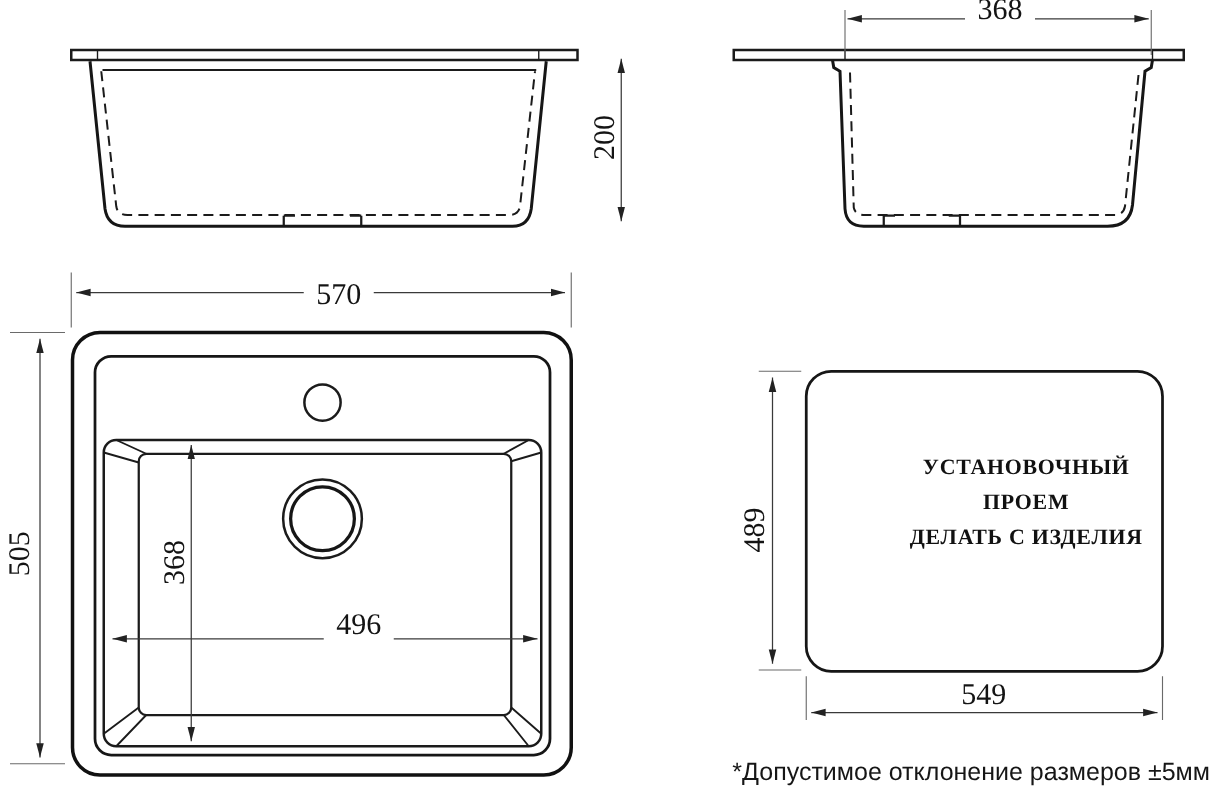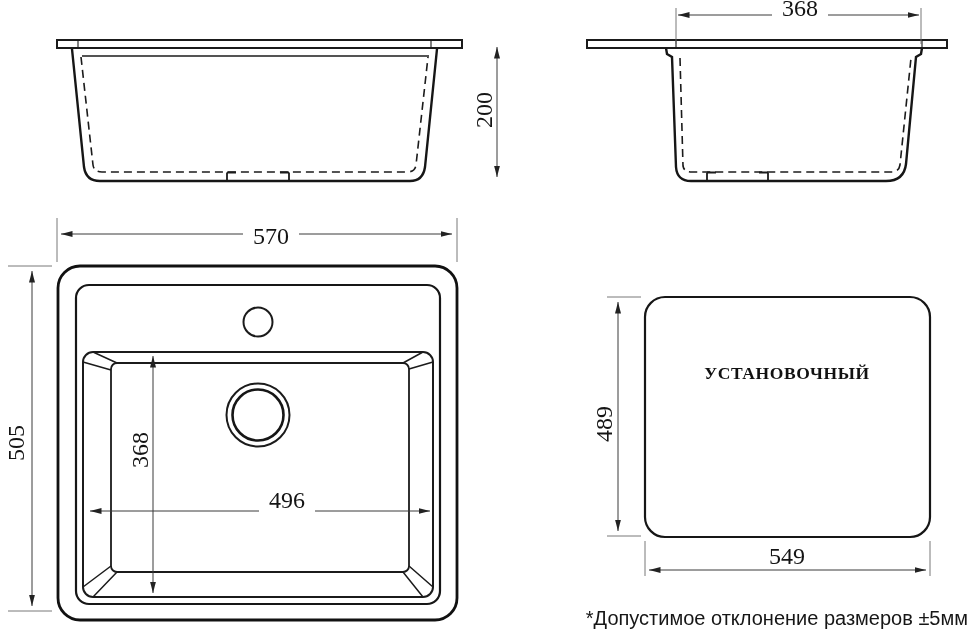--- a/index.html
+++ b/index.html
@@ -17,21 +17,21 @@
   .t  {stroke:#1b1b1b;stroke-width:1.1;fill:none}
   .dash{stroke:#1b1b1b;stroke-width:1.6;fill:none;stroke-dasharray:8 5;}
   .ext{stroke:#6a6a6a;stroke-width:0.9;fill:none}
   .dim{stroke:#3a3a3a;stroke-width:1;fill:none}
   
   .dimlabel{position:absolute;width:56px;height:24px;line-height:24px;text-align:center;
             font-size:24px;color:#141414;white-space:nowrap;}
   .rot{transform:rotate(-90deg);}
   .wbg{background:#fff;}
   
-  #cutout-note{position:absolute;left:650px;top:359px;width:274px;text-align:center;
+  #cutout-note{position:absolute;left:684px;top:359px;width:274px;text-align:center;
                font-weight:bold;font-size:17.5px;line-height:28px;letter-spacing:0.6px;color:#111;}
   
   #footnote{position:absolute;right:2px;top:605px;font-family:"Liberation Sans","DejaVu Sans",sans-serif;
             font-size:20px;line-height:26px;color:#161616;white-space:nowrap;text-align:right;}
 </style>
 </head>
 <body>
 
 <div id="stage">
 
@@ -118,17 +118,19 @@
   <div class="dimlabel rot" style="left:112px;top:438px;">368</div>
 
   <div class="dimlabel wbg" style="left:259px;top:488px;text-align:center;">496</div>
 
   <div class="dimlabel rot" style="left:576px;top:412px;">489</div>
 
   <div class="dimlabel" style="left:759px;top:544px;">549</div>
 
   <div id="cutout-note">
     <div>УСТАНОВОЧНЫЙ</div>
+    <div>ПРОЕМ</div>
+    <div>ДЕЛАТЬ С ИЗДЕЛИЯ</div>
   </div>
 
   <div id="footnote">*Допустимое отклонение размеров ±5мм</div>
 
 </div>
 
 </body></html>

